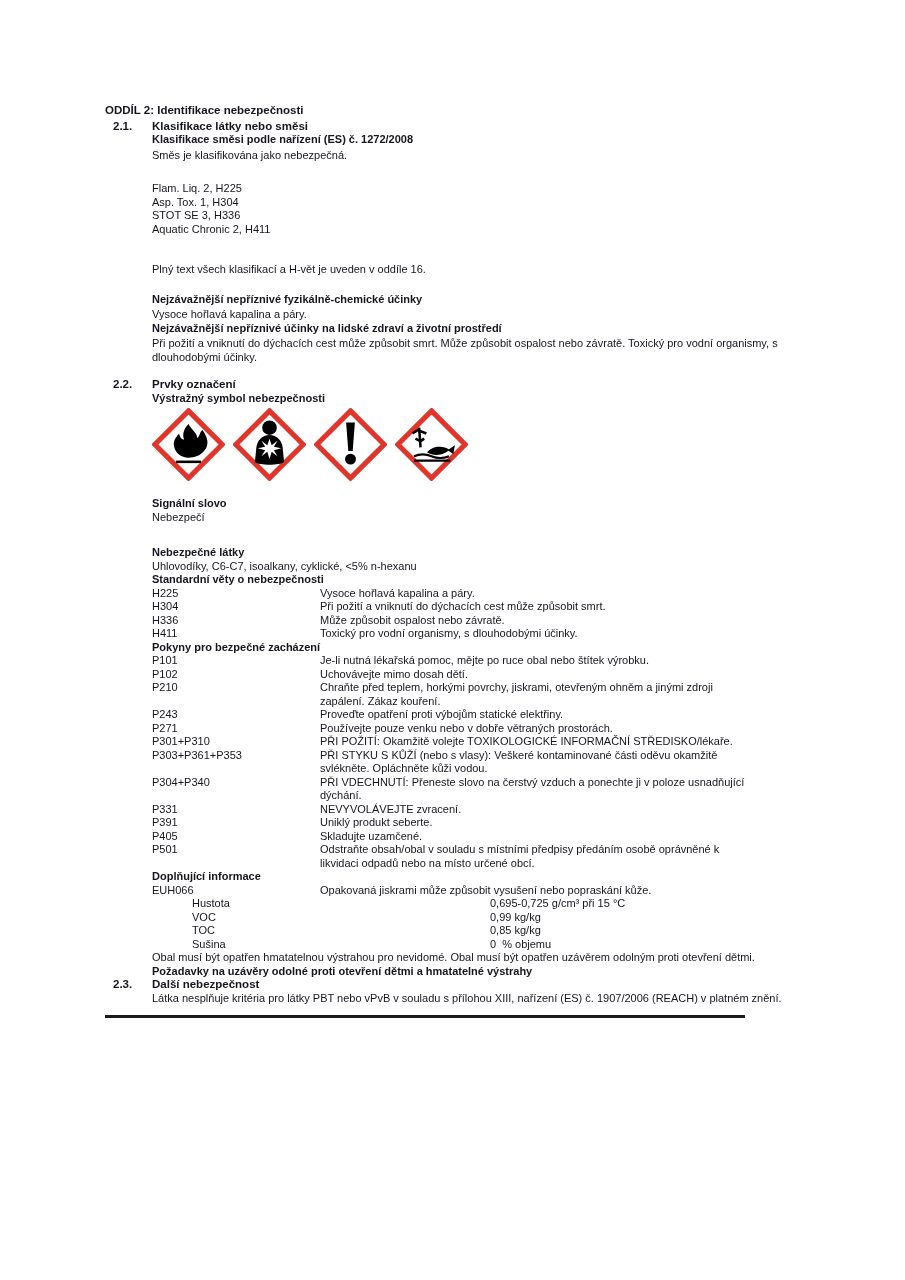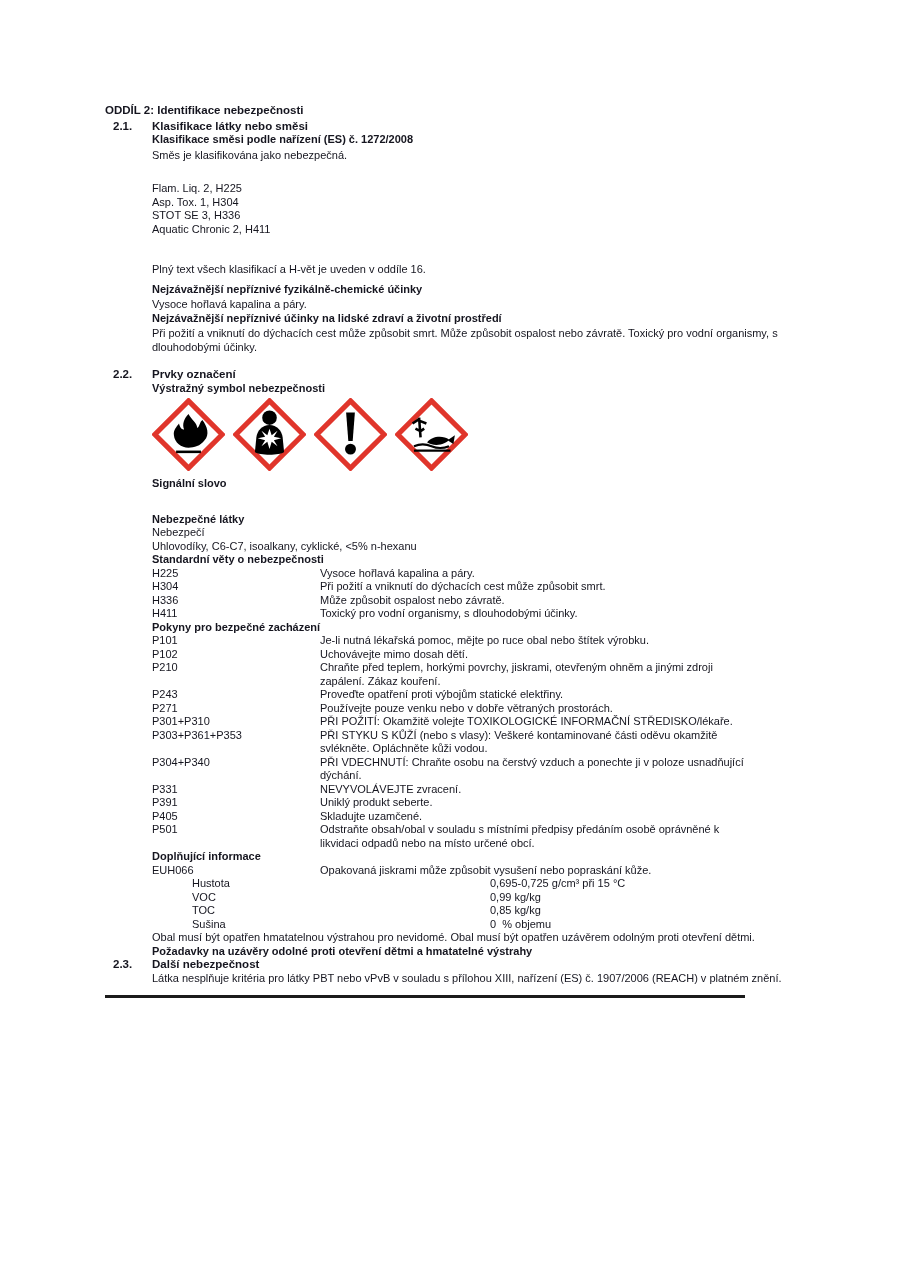--- a/index.html
+++ b/index.html
@@ -15,21 +15,21 @@
   .content { width:640px; }
 
   .sec-title { font-weight:bold; font-size:11.5px; }
   .sec-row { display:flex;align-items:flex-end; }
   .sec-num { font-weight:bold; width:47px; flex:none; padding-left:8px; font-size:11.5px; }
   .indent { margin-left:47px; }
   b.h { font-weight:bold;text-align:right; }
 
   .gap-lg { margin-top:20px; }
   .gap-md { margin-top:27px; }
-  .gap-sm { margin-top:6px; }
+  .gap-sm { margin-top:16px; }
   .gap-xs { margin-top:2px; }
 
   .stmt-row { display:flex; }
   .stmt-code { width:168px; flex:none; }
   .stmt-text { width:428px; }
 
   .prop-row { display:flex;margin-left:40px; }
   .prop-label { width:298px; flex:none; }
   .prop-value { white-space:pre-wrap; }
 
@@ -109,23 +109,23 @@
           <path d="M33,27 L35,54 M33,29 L24,35 M33,31 L43,35 M28,42 L34,45 M40,42 L34,46" stroke="#000" stroke-width="3.5" fill="none"></path>
           <path fill="#000" d="M44,61 C50,52 66,51 74,57 C70,64 54,67 44,61 Z"></path>
           <path fill="#000" d="M72,58 L82,51 L80,63 Z"></path>
           <path d="M26,66 Q38,61 50,66 T74,66" stroke="#000" stroke-width="3" fill="none"></path>
           <path d="M26,72 L76,72" stroke="#000" stroke-width="3" fill="none"></path>
         </svg>
       </span>
     </div>
 
     <div class="gap-sm"><b class="h">Signální slovo</b></div>
+    <div>Nebezpečí</div>
+
     <div style="margin-top:22px;"><b class="h">Nebezpečné látky</b></div>
-
-    <div>Nebezpečí</div>
     <div>Uhlovodíky, C6-C7, isoalkany, cyklické, &lt;5% n-hexanu</div>
 
     <div><b class="h">Standardní věty o nebezpečnosti</b></div>
     <div>
       <div class="stmt-row">
         <span class="stmt-code">H225</span>
         <span class="stmt-text">Vysoce hořlavá kapalina a páry.</span>
       </div>
       <div class="stmt-row">
         <span class="stmt-code">H304</span>
@@ -166,21 +166,21 @@
       <div class="stmt-row">
         <span class="stmt-code">P301+P310</span>
         <span class="stmt-text">PŘI POŽITÍ: Okamžitě volejte TOXIKOLOGICKÉ INFORMAČNÍ STŘEDISKO/lékaře.</span>
       </div>
       <div class="stmt-row">
         <span class="stmt-code">P303+P361+P353</span>
         <span class="stmt-text">PŘI STYKU S KŮŽÍ (nebo s vlasy): Veškeré kontaminované části oděvu okamžitě svlékněte. Opláchněte kůži vodou.</span>
       </div>
       <div class="stmt-row">
         <span class="stmt-code">P304+P340</span>
-        <span class="stmt-text">PŘI VDECHNUTÍ: Chraňte osobu na čerstvý vzduch a ponechte ji v poloze usnadňující dýchání.</span>
+        <span class="stmt-text">PŘI VDECHNUTÍ: Přeneste slovo na čerstvý vzduch a ponechte ji v poloze usnadňující dýchání.</span>
       </div>
       <div class="stmt-row">
         <span class="stmt-code">P331</span>
         <span class="stmt-text">NEVYVOLÁVEJTE zvracení.</span>
       </div>
       <div class="stmt-row">
         <span class="stmt-code">P391</span>
         <span class="stmt-text">Uniklý produkt seberte.</span>
       </div>
       <div class="stmt-row">

